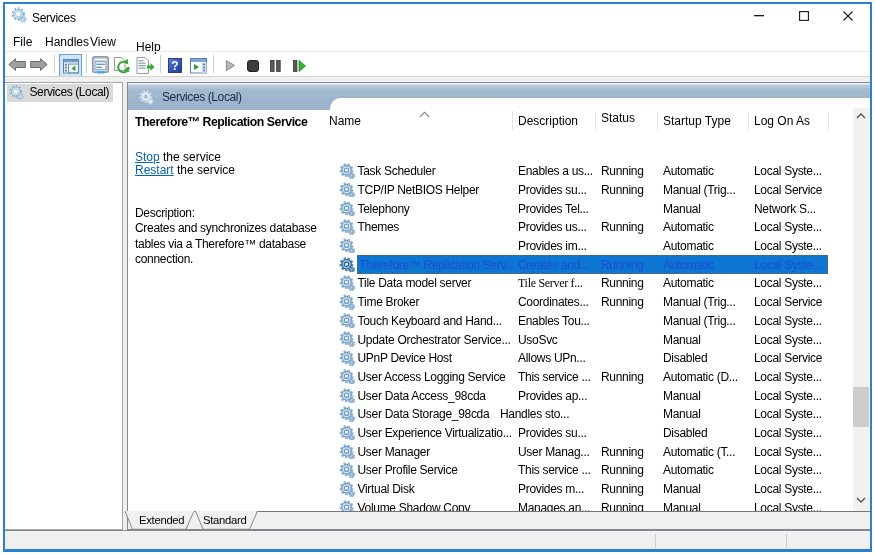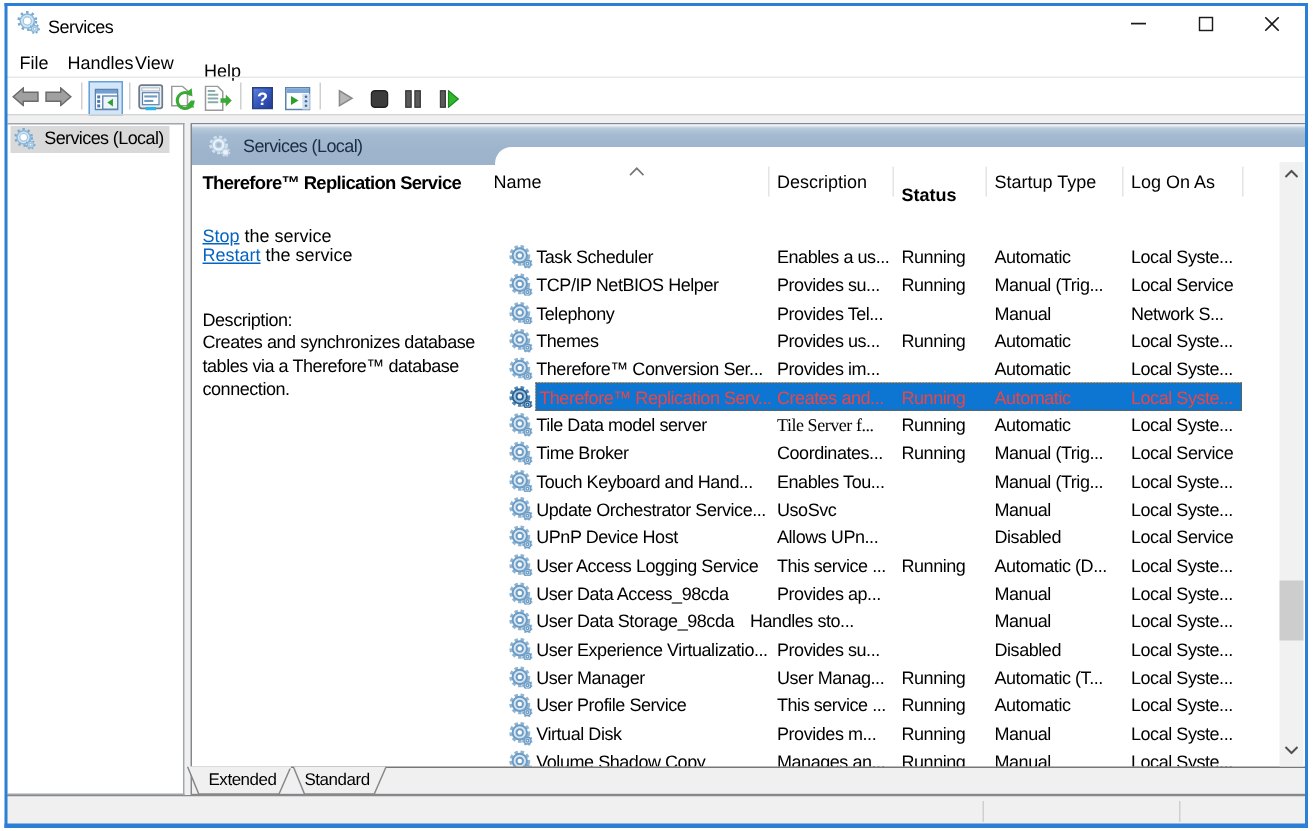--- a/index.html
+++ b/index.html
@@ -1,20 +1,20 @@
 <!DOCTYPE html>
 <html><head><meta charset="utf-8"><style>
 * { margin:0; padding:0; box-sizing:border-box; }
 html,body { width:875px; height:554px; background:#fff; font-family:"Liberation Sans", sans-serif; overflow:hidden; position:relative; }
 .abs { position:absolute; }
 .t12 { position:absolute; font-size:12px; color:#000; white-space:nowrap; }
 svg { display:block; }
 #rows-clip { position:absolute; left:331px; top:131px; width:522px; height:379.5px; overflow:hidden; }
 #rows-clip .c { position:absolute; font-size:12px; letter-spacing:-0.3px; color:#000; white-space:nowrap; }
-#rows-clip .selc { color:#ef4444; z-index:2; }
+#rows-clip .selc { color:#1d4ed8; z-index:2; }
 a.link { color:#0563c1; text-decoration:underline; }
 .hsep { position:absolute; top:111px; height:20px; width:1px; background:#e4e4e4; }
 .tsep { position:absolute; top:55px; height:18px; width:1px; background:#cfcfcf; }
 </style></head><body>
 
 <div class="abs" style="left:4px; top:77px; width:867px; height:473px; background:#f0f0f0;"></div>
 <div class="abs" style="left:4px; top:3px; width:867px; height:74px; background:#fff;"></div>
 
 <svg class="abs" style="left:10.5px; top:7px;" width="16" height="16" viewBox="0 0 16 16">
     <use href="#gear16"></use>
@@ -135,21 +135,21 @@
 <span class="t12" style="left:135px; top:115.3px; font-weight:bold; font-size:12.3px; letter-spacing:-0.45px;">Therefore™ Replication Service</span>
 <span class="t12" style="left:135px; top:149.5px;"><a class="link">Stop</a> the service</span>
 <span class="t12" style="left:135px; top:162.5px;"><a class="link">Restart</a> the service</span>
 <div class="t12" style="left:135px; top:205.5px; line-height:15.6px; width:197px; letter-spacing:-0.3px; white-space:normal;">Description:<br>Creates and synchronizes database tables via a Therefore™ database connection.</div>
 
 <span class="t12" style="left:329px; top:113.5px;text-align:right;">Name</span>
 <svg class="abs" style="left:419px; top:110.8px;" width="11" height="7" viewBox="0 0 11 7">
     <path d="M1,5.8 L5.5,1.2 L10,5.8" fill="none" stroke="#777" stroke-width="1.1"></path>
   </svg>
 <span class="t12" style="left:518px; top:113.5px;">Description</span>
-<span class="t12" style="left:601px; top:123px;font-weight:bold;">Status</span>
+<span class="t12" style="left:601px; top:111px;">Status</span>
 <span class="t12" style="left:663px; top:113.5px;">Startup Type</span>
 <span class="t12" style="left:754px; top:113.5px;">Log On As</span>
 <div class="hsep" style="left:511.5px;"></div>
 <div class="hsep" style="left:594.5px;"></div>
 <div class="hsep" style="left:656.5px;"></div>
 <div class="hsep" style="left:747.5px;"></div>
 <div class="hsep" style="left:827.5px;"></div>
 
 <div id="rows-clip">
 <div style="position:absolute; left:-331px; top:-131px; width:875px; height:554px;margin-top:29px;">
@@ -180,21 +180,20 @@
         <use href="#gear14"></use>
       </svg>
       <span class="c" style="left:357.5px; top:191.3px;">Themes</span>
       <span class="c" style="left:518px; top:191.3px;">Provides us...</span>
       <span class="c" style="left:601px; top:191.3px;">Running</span>
       <span class="c" style="left:663px; top:191.3px;">Automatic</span>
       <span class="c" style="left:754px; top:191.3px;">Local Syste...</span>
 <svg class="abs" style="left:339.2px; top:208.9px;" width="15.5" height="15.5" viewBox="0 0 13 13">
         <use href="#gear14"></use>
       </svg>
-      <span class="c" style="left:357.5px; top:210.0px;">Therefore™ Conversion Ser...</span>
       <span class="c" style="left:518px; top:210.0px;">Provides im...</span>
       <span class="c" style="left:663px; top:210.0px;">Automatic</span>
       <span class="c" style="left:754px; top:210.0px;">Local Syste...</span>
 <svg class="abs" style="left:339.2px; top:227.6px;" width="15.5" height="15.5" viewBox="0 0 13 13">
         <use href="#gear14s"></use>
       </svg>
       <div class="abs" style="left:356.5px; top:226.2px; width:471.5px; height:18.5px; background:#0c76d2; border:1px dotted #7b5c33;"></div>
       <span class="c selc" style="left:359.5px; top:228.7px;">Therefore™ Replication Serv...</span>
       <span class="c selc" style="left:518px; top:228.7px;">Creates and...</span>
       <span class="c selc" style="left:601px; top:228.7px;">Running</span>

